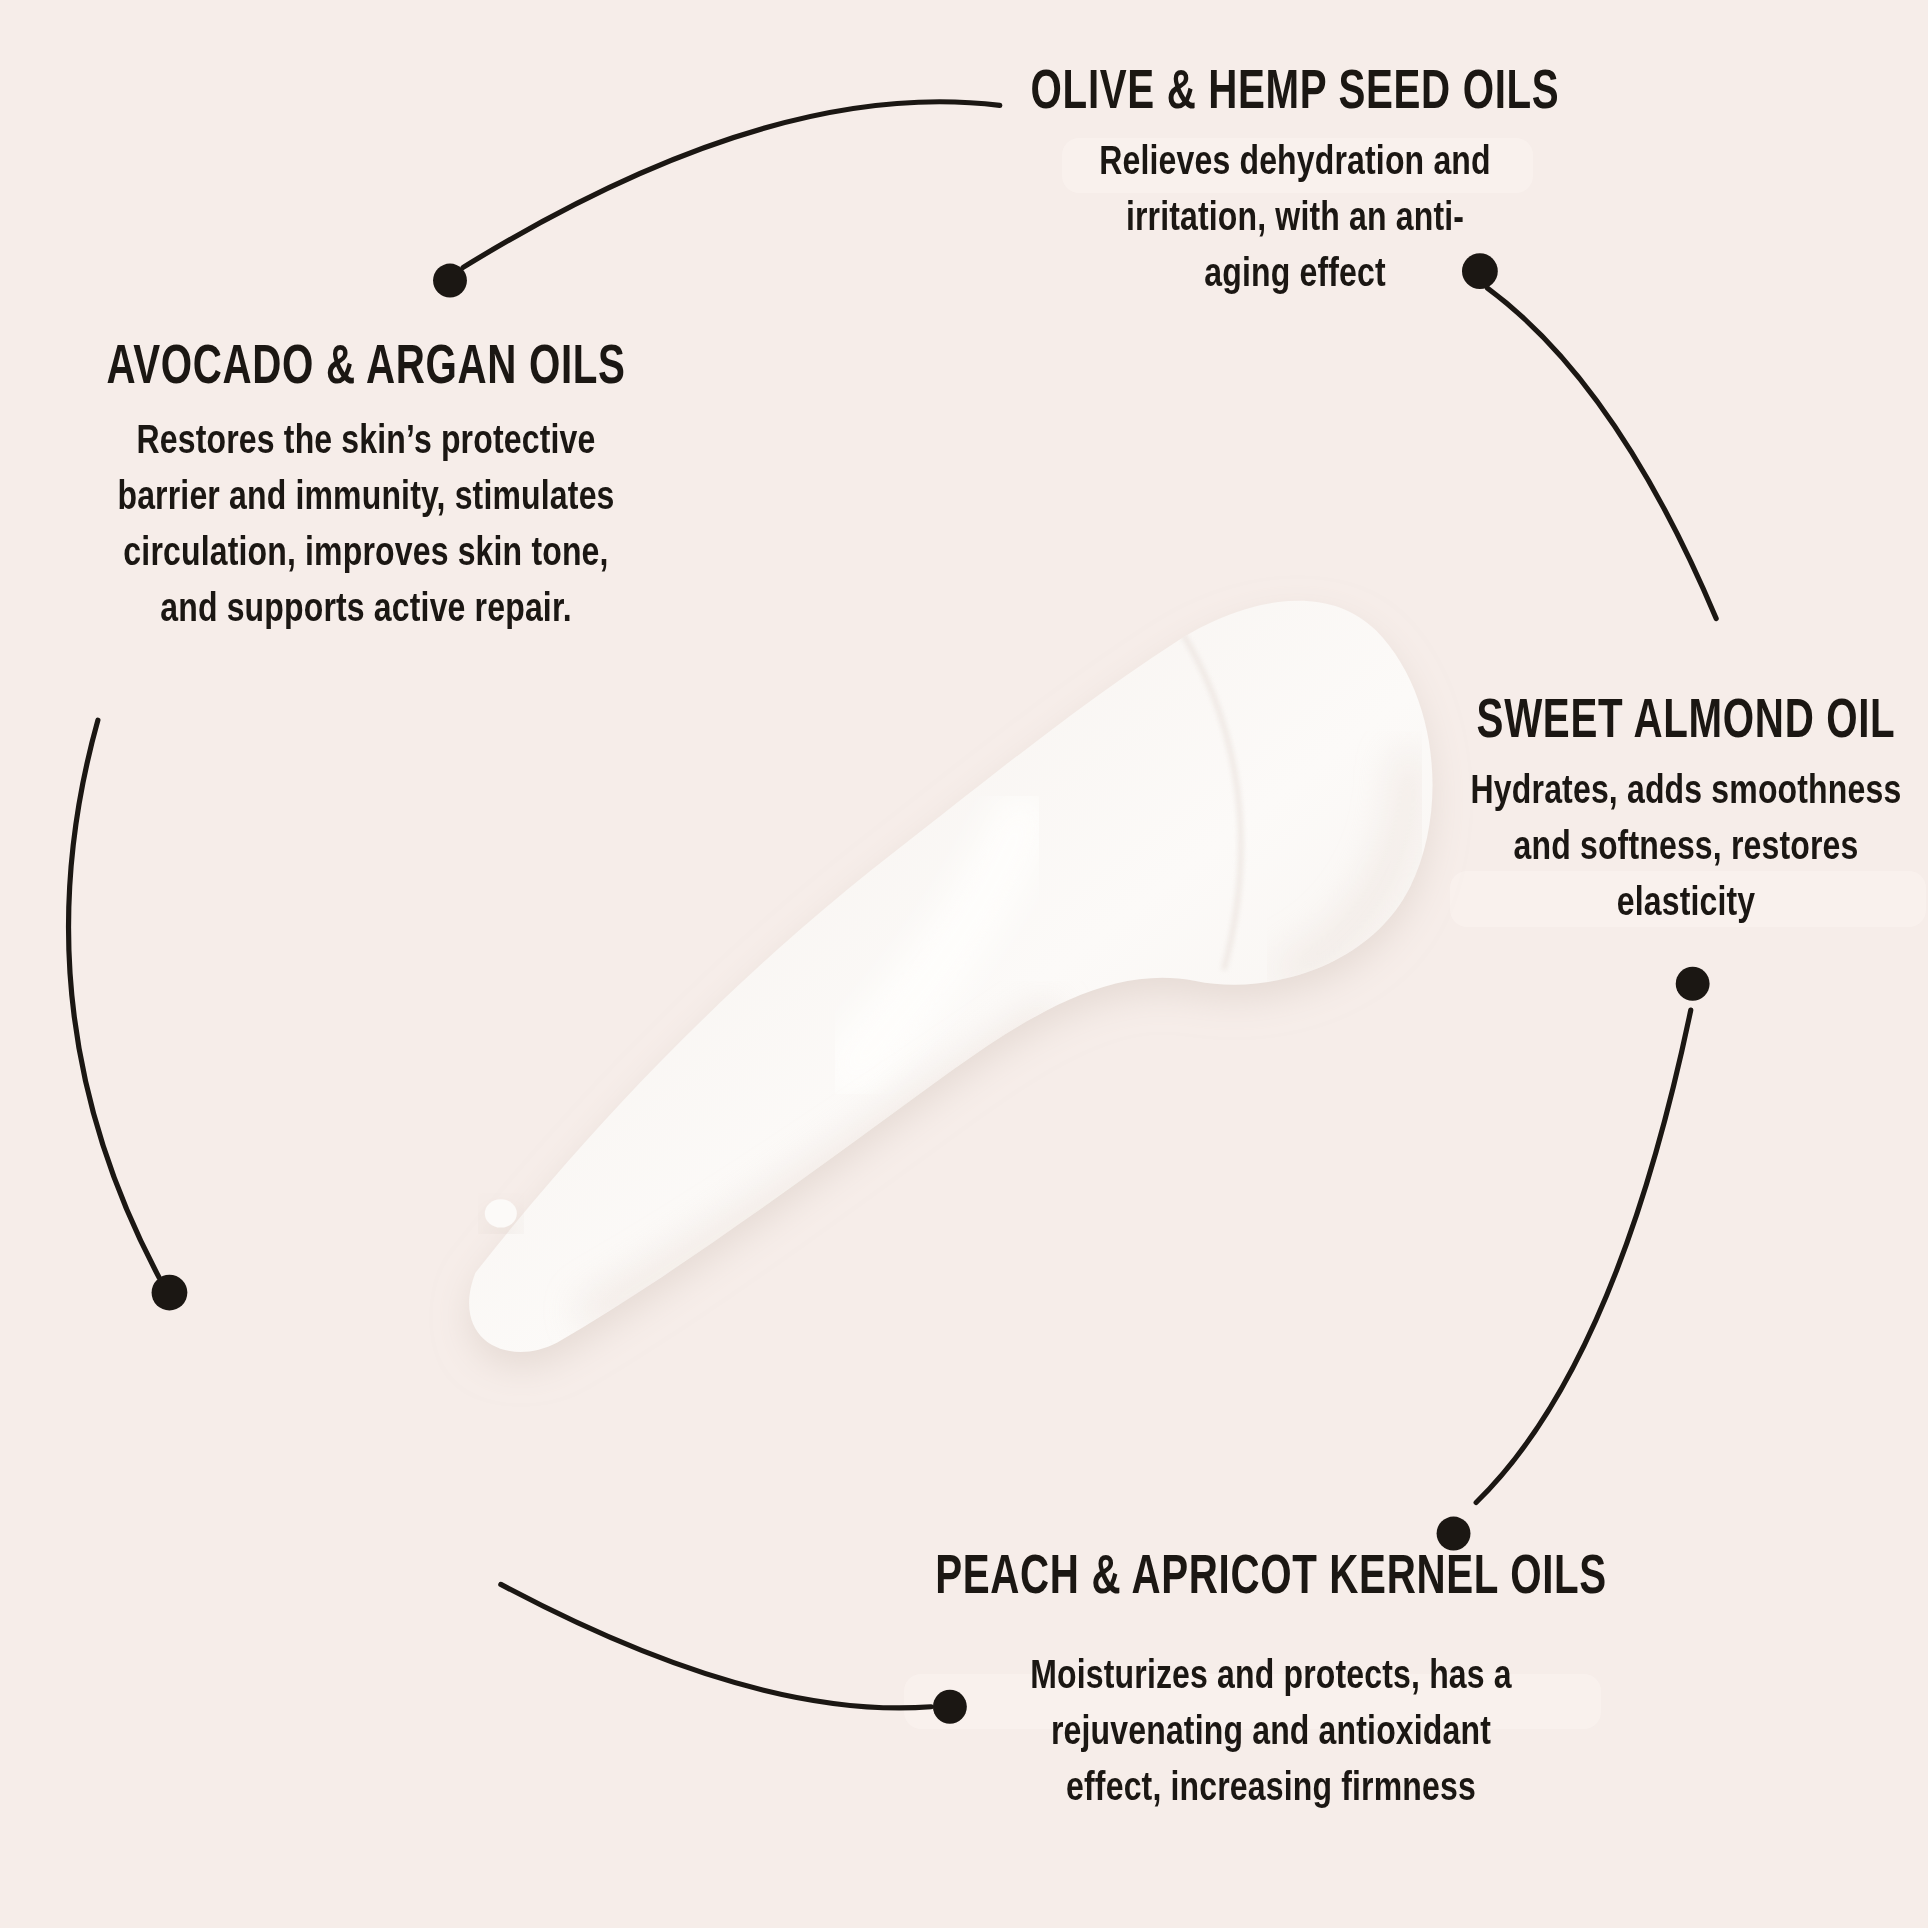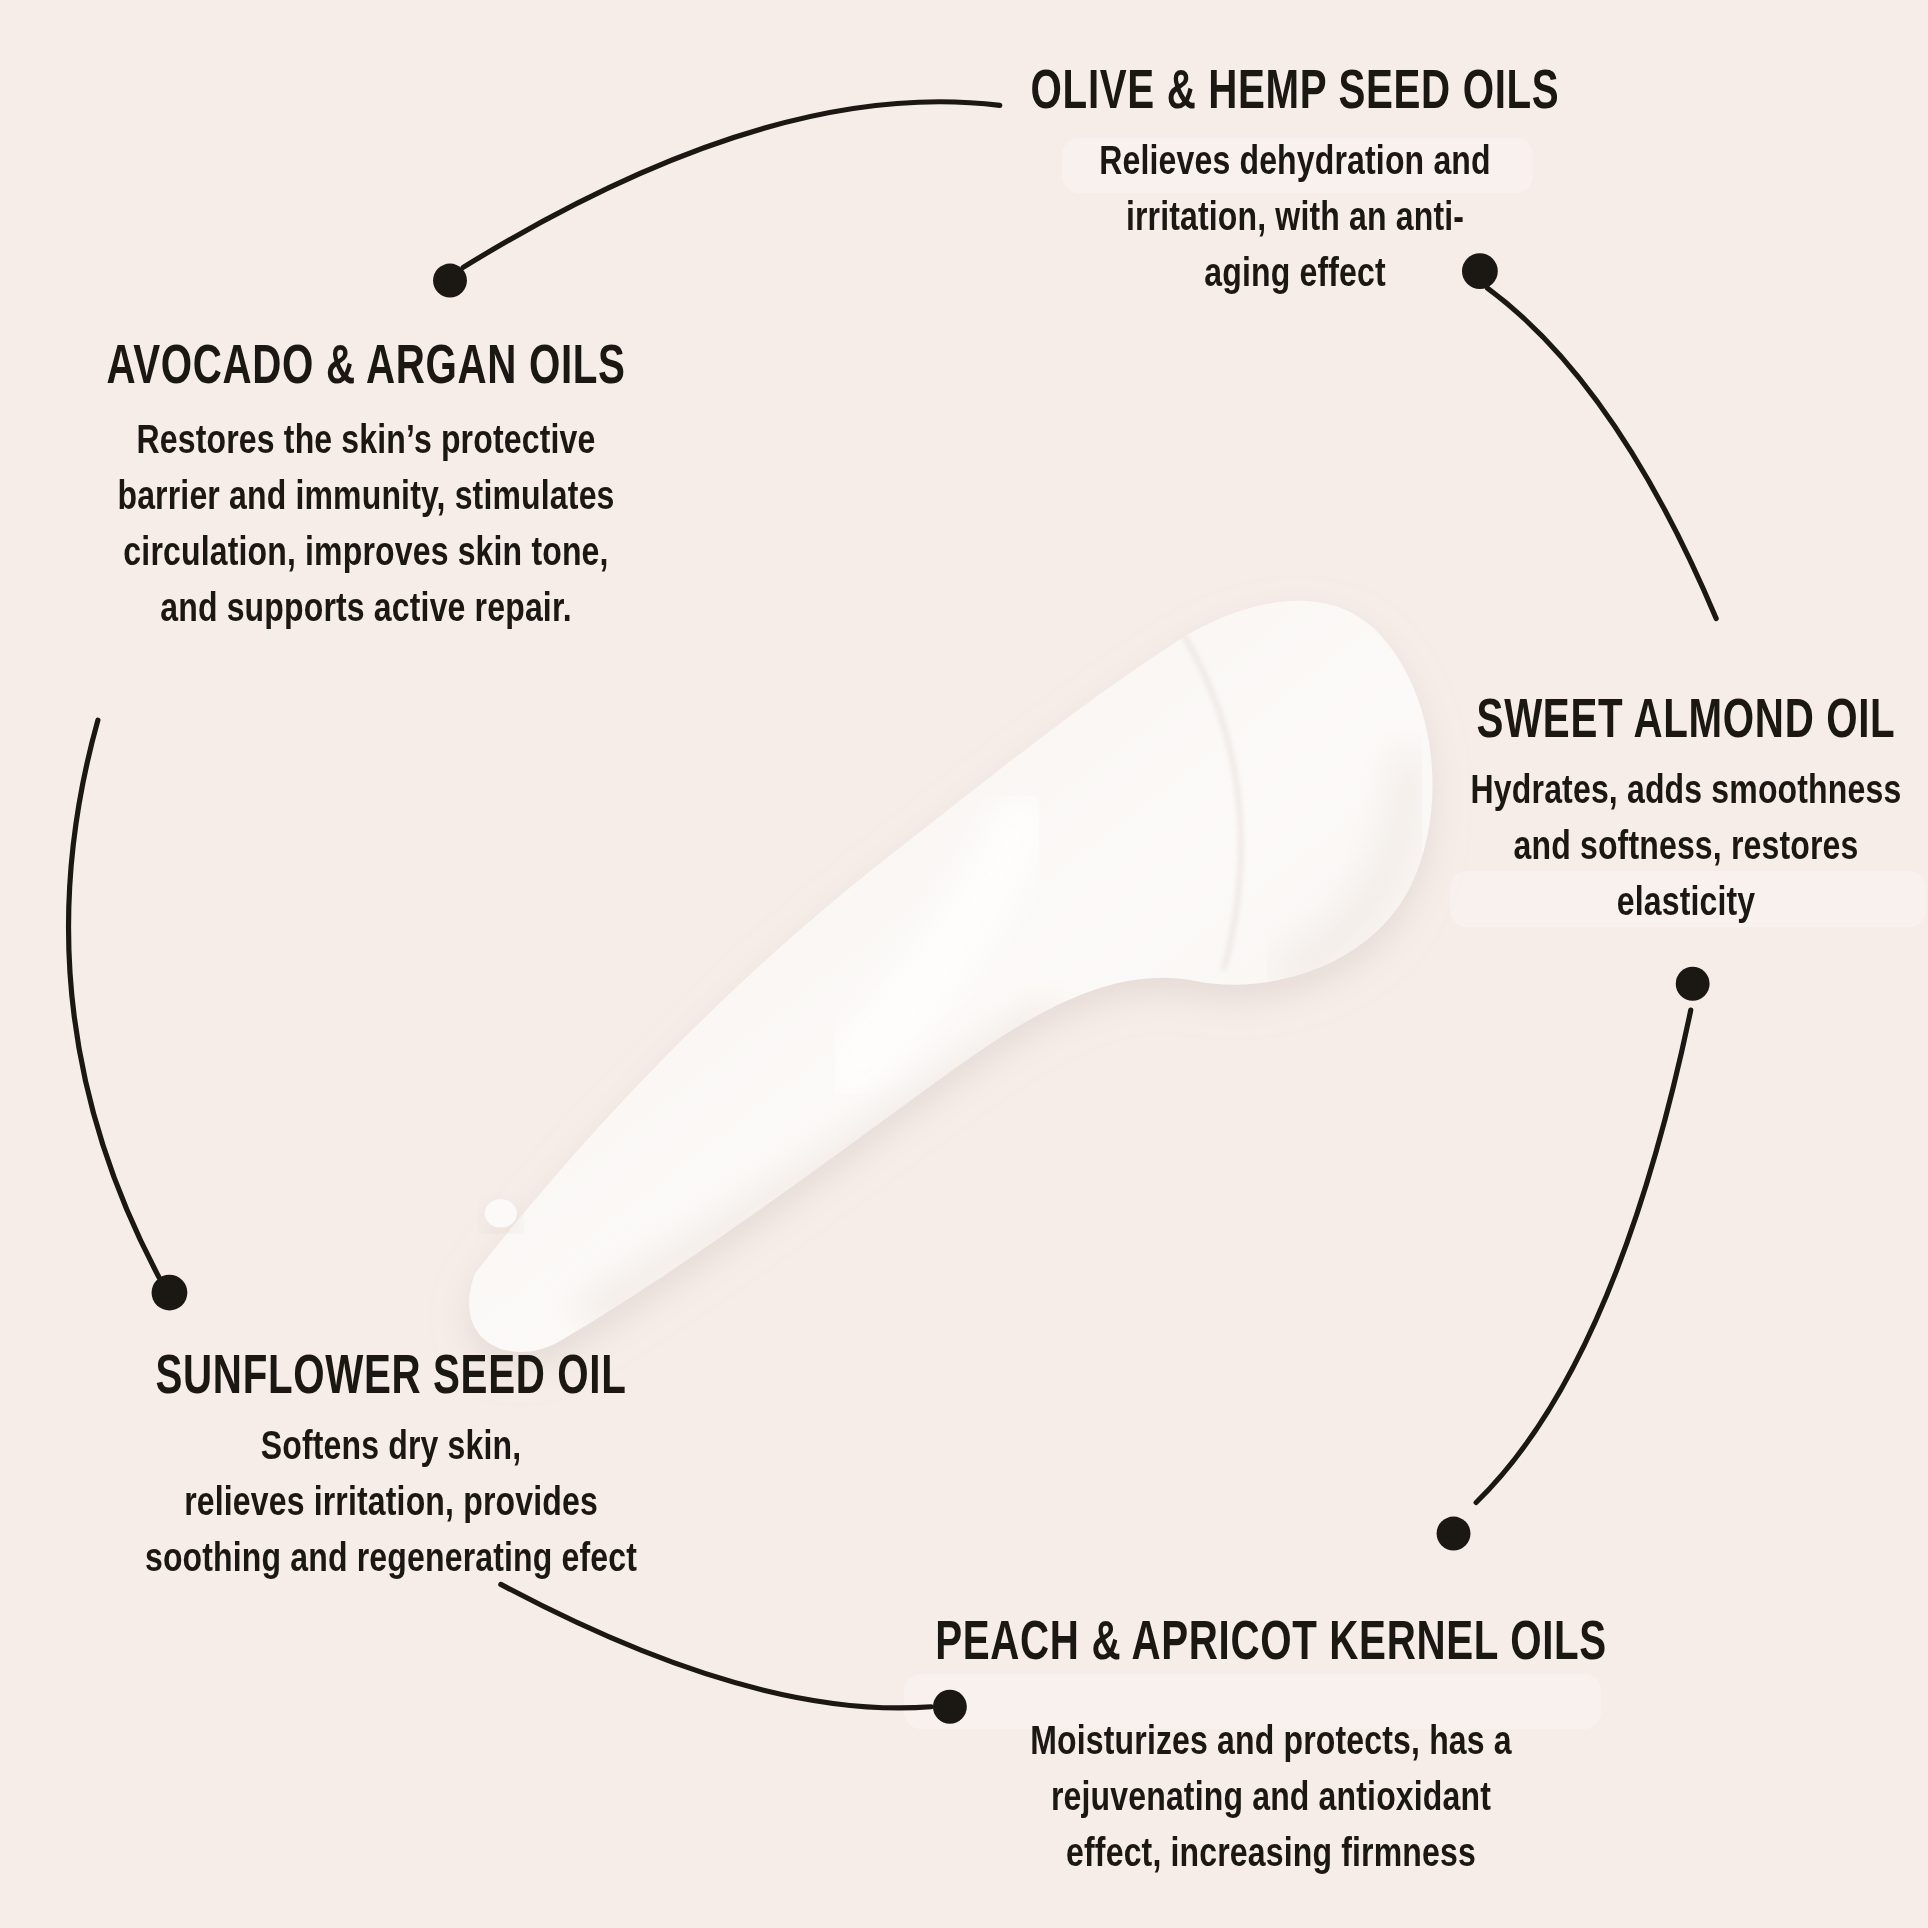--- a/index.html
+++ b/index.html
@@ -23,21 +23,21 @@
     display:block;margin-top:9.4px;
     font-size:40px;line-height:56px;font-weight:700;letter-spacing:0.2px;
     transform:scaleX(0.80);transform-origin:50% 0;
   }
   .label-line{white-space:nowrap;}
   .label.olive     {left:1295px;top:55px;}
   .label.avocado   {left:366px; top:330px;}
   .label.avocado .label-desc{margin-top:13px;}
   .label.almond    {left:1686px;top:684px;}
   .label.sunflower {left:391px; top:1340px;}
-  .label.peach     {left:1271px;top:1606px;}
+  .label.peach     {left:1271px;top:1540px;}
   .label.peach .label-desc{margin-top:38px;}
   .arc{fill:none;stroke:var(--ink,#1b1713);stroke-width:5.5;stroke-linecap:round;}
   .dot{fill:var(--ink,#1b1713);}
 </style>
 </head>
 <body>
 
 <div class="stage">
 
   <div class="ghost" style="left:1062px;top:138px;width:471px;height:55px;"></div>
@@ -111,28 +111,20 @@
 
   <div class="label almond">
     <span class="label-title">SWEET ALMOND OIL</span>
     <span class="label-desc">
       <div class="label-line">Hydrates, adds smoothness</div>
       <div class="label-line">and softness, restores</div>
       <div class="label-line">elasticity</div>
     </span>
   </div>
 
-  <div class="label sunflower">
-    <span class="label-title">SUNFLOWER SEED OIL</span>
-    <span class="label-desc">
-      <div class="label-line">Softens dry skin,</div>
-      <div class="label-line">relieves irritation, provides</div>
-      <div class="label-line">soothing and regenerating efect</div>
-    </span>
-  </div>
 
   <div class="label peach">
     <span class="label-title">PEACH &amp; APRICOT KERNEL OILS</span>
     <span class="label-desc">
       <div class="label-line">Moisturizes and protects, has a</div>
       <div class="label-line">rejuvenating and antioxidant</div>
       <div class="label-line">effect, increasing firmness</div>
     </span>
   </div>
 

